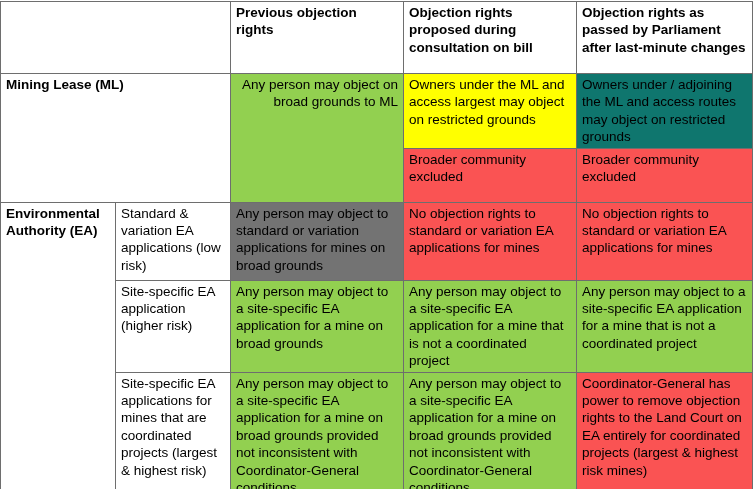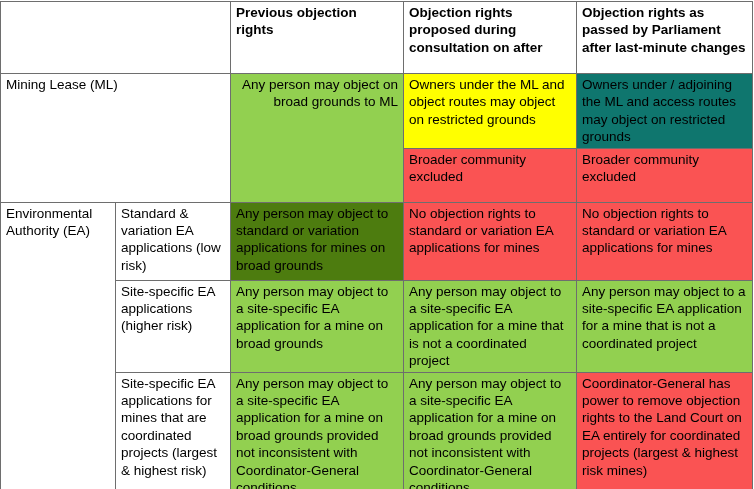--- a/index.html
+++ b/index.html
@@ -41,65 +41,65 @@
   tr.r-red     { height: 54px; }
   tr.r-ea1     { height: 78px; }
   tr.r-ea2     { height: 89px; }
   tr.r-ea3     { height: 122px; }
 
   td.hdr { font-weight: bold; }
   td.corner {
     border-top: none;
     border-left: none;
   }
-  td.group-label { font-weight: normal; }
+  td.group-label { font-weight: bold; }
   td.hl { border: 3px solid #000000; }
 </style>
 </head>
 <body>
 
 <div class="table-wrap">
   <table class="cmp">
     <colgroup>
       <col class="cA">
         <col class="cB">
         <col class="cC">
         <col class="cD">
         <col class="cE">
     </colgroup>
 
     <tbody>
         <tr class="r-header">
       <td class="corner" colspan="2"></td>
       <td class="hdr">Previous objection rights</td>
-      <td class="hdr">Objection rights proposed during consultation on after</td>
+      <td class="hdr">Objection rights proposed during consultation on bill</td>
       <td class="hdr">Objection rights as passed by Parliament after last-minute changes</td>
     </tr>
 
     <tr class="r-yellow">
       <td class="group-label" colspan="2" rowspan="2">Mining Lease (ML)</td>
       <td rowspan="2" style="background-color: rgb(146, 208, 80); text-align: right;">Any person may object on broad grounds to ML</td>
-      <td style="background-color: rgb(255, 255, 0);">Owners under the ML and object routes may object on restricted grounds</td>
+      <td style="background-color: rgb(255, 255, 0);">Owners under the ML and access largest may object on restricted grounds</td>
       <td style="background-color: #0f766e;">Owners under / adjoining the ML and access routes may object on restricted grounds</td>
     </tr>
     <tr class="r-red">
       <td style="background-color: rgb(250, 83, 83);">Broader community excluded</td>
       <td style="background-color: rgb(250, 83, 83);">Broader community excluded</td>
     </tr>
 
     <tr class="r-ea1">
       <td class="group-label" rowspan="3">Environmental Authority (EA)</td>
       <td>Standard &amp; variation EA applications (low risk)</td>
-      <td style="background-color: #4d7c0f;">Any person may object to standard or variation applications for mines on broad grounds</td>
+      <td style="background-color: #737373;">Any person may object to standard or variation applications for mines on broad grounds</td>
       <td style="background-color: rgb(250, 83, 83);">No objection rights to standard or variation EA applications for mines</td>
       <td style="background-color: rgb(250, 83, 83);">No objection rights to standard or variation EA applications for mines</td>
     </tr>
 
     <tr class="r-ea2">
-      <td>Site-specific EA applications (higher risk)</td>
+      <td>Site-specific EA application (higher risk)</td>
       <td style="background-color: rgb(146, 208, 80);">Any person may object to a site-specific EA application for a mine on broad grounds</td>
       <td style="background-color: rgb(146, 208, 80);">Any person may object to a site-specific EA application for a mine that is not a coordinated project</td>
       <td style="background-color: rgb(146, 208, 80);">Any person may object to a site-specific EA application for a mine that is not a coordinated project</td>
     </tr>
 
     <tr class="r-ea3">
       <td>Site-specific EA applications for mines that are coordinated projects (largest &amp; highest risk)</td>
       <td style="background-color: rgb(146, 208, 80);">Any person may object to a site-specific EA application for a mine on broad grounds provided not inconsistent with Coordinator-General conditions</td>
       <td style="background-color: rgb(146, 208, 80);">Any person may object to a site-specific EA application for a mine on broad grounds provided not inconsistent with Coordinator-General conditions</td>
       <td class="hl" style="background-color: rgb(250, 83, 83);">Coordinator-General has power to remove objection rights to the Land Court on EA entirely for coordinated projects (largest &amp; highest risk mines)</td>

